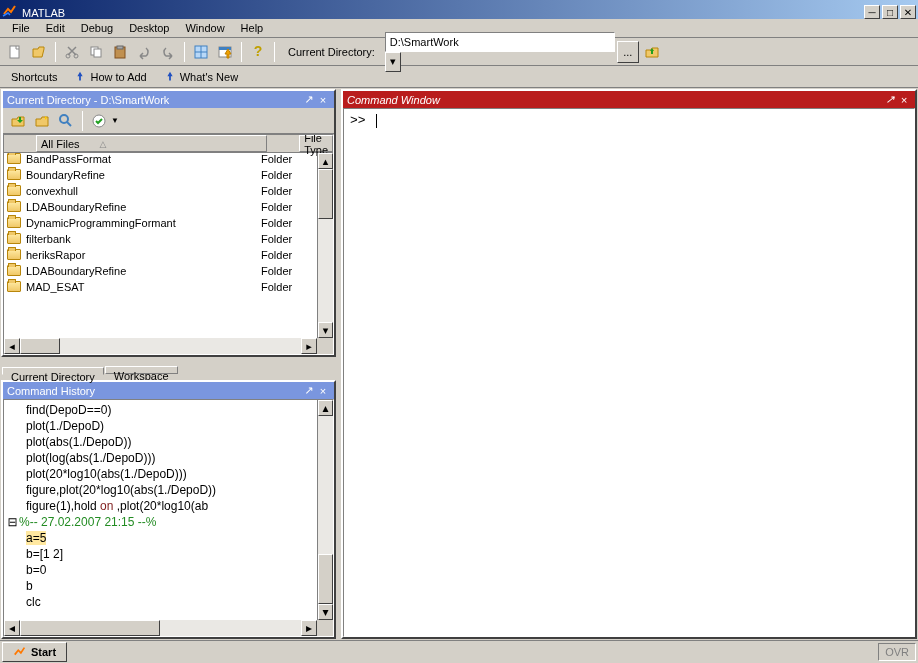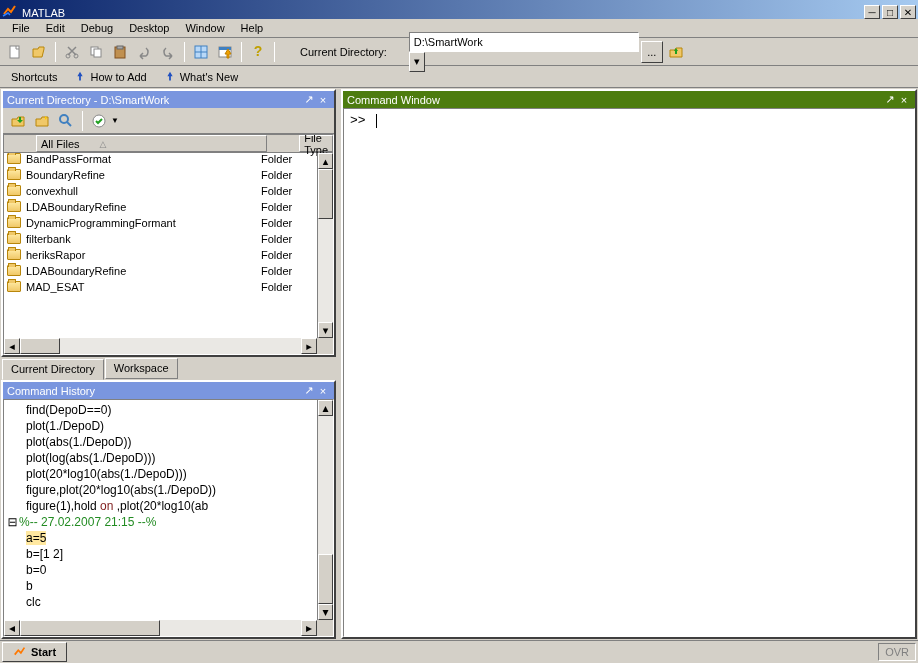--- a/index.html
+++ b/index.html
@@ -9,34 +9,34 @@
 .titlebar .icon { width: 16px; height: 16px; margin-right: 4px; display: flex; align-items: center; justify-content: center; }
 .titlebar .spacer { flex: 1; }
 .titlebar .winbtn { width: 16px; height: 14px; background: #d4d0c8; border: 1px solid; border-color: #fff #404040 #404040 #fff; margin-left: 2px; display: flex; align-items: center; justify-content: center; font-family: Marlett, sans-serif; font-size: 10px; color: black; cursor: pointer; }
 
 .menubar { height: 19px; background: #d4d0c8; display: flex; align-items: center; padding: 0 4px; border-bottom: 1px solid #808080; }
 .menubar .menuitem { padding: 2px 8px; cursor: pointer; }
 
 .toolbar { height: 28px; background: #d4d0c8; display: flex; align-items: center; padding: 2px 4px; border-bottom: 1px solid #808080; gap: 2px; }
 .tbtn { width: 22px; height: 22px; border: 1px solid transparent; display: flex; align-items: center; justify-content: center; cursor: pointer; }
 .tsep { width: 1px; height: 20px; background: #808080; margin: 0 3px; border-right: 1px solid #fff; }
-.tlabel { margin: 0 20px; }
+.tlabel { margin: 0 8px; }
 .tinput { height: 20px; width: 230px; background: white; border: 1px solid; border-color: #808080 #fff #fff #808080; padding: 1px 4px; font-family: inherit; font-size: 11px; }
 .tdropbtn { width: 16px; height: 20px; background: #d4d0c8; border: 1px solid; border-color: #fff #404040 #404040 #fff; display: flex; align-items: center; justify-content: center; cursor: pointer; }
 
 .shortcutbar { height: 22px; background: #d4d0c8; display: flex; align-items: center; padding: 0 4px; border-bottom: 1px solid #808080; gap: 2px; }
 .shortcutbar .sbtn { padding: 2px 6px; border: 1px solid transparent; display: flex; align-items: center; gap: 3px; cursor: pointer; }
 
 .mainarea { display: flex; height: 552px; }
 .leftcol { width: 340px; display: flex; flex-direction: column; background: #d4d0c8; border-right: 3px solid #d4d0c8; }
 .rightcol { flex: 1; display: flex; flex-direction: column; }
 
 .panel { border: 2px solid; border-color: #fff #404040 #404040 #fff; background: #d4d0c8; display: flex; flex-direction: column; margin: 1px; }
 .paneltitle { height: 17px; background: #7a96df; color: white; font-weight: normal; display: flex; align-items: center; padding: 0 4px; font-size: 11px; }
-.paneltitle.active { background: #4d7c0f; }
+.paneltitle.active { background: #b91c1c; font-style: italic; }
 .paneltitle .spacer { flex: 1; }
 .paneltitle .pbtn { width: 14px; height: 13px; display: flex; align-items: center; justify-content: center; cursor: pointer; font-size: 11px; color: white; }
 
 .dirtoolbar { height: 26px; background: #d4d0c8; display: flex; align-items: center; padding: 2px 4px; gap: 2px; border-bottom: 1px solid #808080; }
 
 .filelist { flex: 1; background: white; border: 1px solid; border-color: #808080 #fff #fff #808080; overflow: hidden; position: relative; display: flex; flex-direction: column; }
 .filelist-header { height: 18px; display: flex; background: #d4d0c8; border-bottom: 1px solid #808080; }
 .filelist-header .col { border: 1px solid; border-color: #fff #808080 #808080 #fff; padding: 2px 4px; display: flex; align-items: center; gap: 20px; margin-left: 32px; }
 .filelist-body { flex: 1; overflow: hidden; position: relative; }
 .filelist-rows { position: absolute; left: 0; top: 0; right: 16px; }
@@ -47,21 +47,21 @@
 .vscroll { position: absolute; right: 0; top: 0; bottom: 16px; width: 16px; background: #d4d0c8; border-left: 1px solid #808080; }
 .vscroll .sbtn { height: 16px; width: 100%; background: #d4d0c8; border: 1px solid; border-color: #fff #404040 #404040 #fff; display: flex; align-items: center; justify-content: center; }
 .vscroll .track { position: absolute; top: 16px; bottom: 16px; left: 0; right: 0; background: repeating-conic-gradient(#d4d0c8 0% 25%, #fff 0% 50%) 50% / 2px 2px; }
 .vscroll .thumb { position: absolute; left: 0; right: 0; background: #d4d0c8; border: 1px solid; border-color: #fff #404040 #404040 #fff; }
 .hscroll { position: absolute; left: 0; right: 16px; bottom: 0; height: 16px; background: #d4d0c8; display: flex; }
 .hscroll .sbtn { width: 16px; height: 100%; background: #d4d0c8; border: 1px solid; border-color: #fff #404040 #404040 #fff; display: flex; align-items: center; justify-content: center; }
 .hscroll .track { flex: 1; background: repeating-conic-gradient(#d4d0c8 0% 25%, #fff 0% 50%) 50% / 2px 2px; position: relative; }
 .hscroll .thumb { position: absolute; top: 0; bottom: 0; background: #d4d0c8; border: 1px solid; border-color: #fff #404040 #404040 #fff; }
 .corner { position: absolute; right: 0; bottom: 0; width: 16px; height: 16px; background: #d4d0c8; }
 
-.tabbar { height: 21px; display: flex; padding: 0 2px; background: #d4d0c8; }
+.tabbar { height: 21px; display: flex; padding: 8px 2px; background: #d4d0c8; }
 .tab { padding: 3px 8px; border: 1px solid; border-color: #fff #808080 #808080 #fff; background: #d4d0c8; margin-right: 1px; cursor: pointer; }
 .tab.active { background: #d4d0c8; border-bottom: 1px solid #d4d0c8; position: relative; top: 1px; }
 
 .histpanel { flex: 1; display: flex; flex-direction: column; margin: 1px; border: 2px solid; border-color: #fff #404040 #404040 #fff; }
 .histbody { flex: 1; background: white; border: 1px solid; border-color: #808080 #fff #fff #808080; font-family: Liberation Sans, sans-serif; font-size: 12px; overflow: hidden; position: relative; }
 .histlines { padding: 2px; position: absolute; left: 0; top: 0; right: 16px; bottom: 16px; }
 .histline { white-space: pre; line-height: 16px; }
 .histline .kw { color: #7f1d1d; }
 .histline .comment { color: #228b22; }
 .histline .sel { background: #ffe8a0; }

